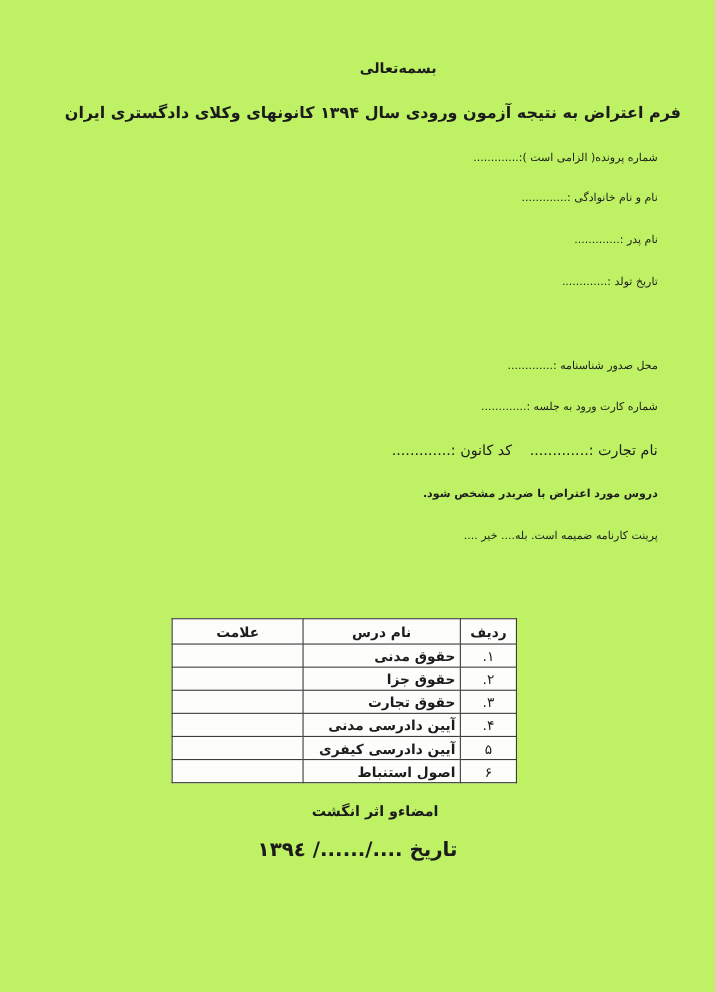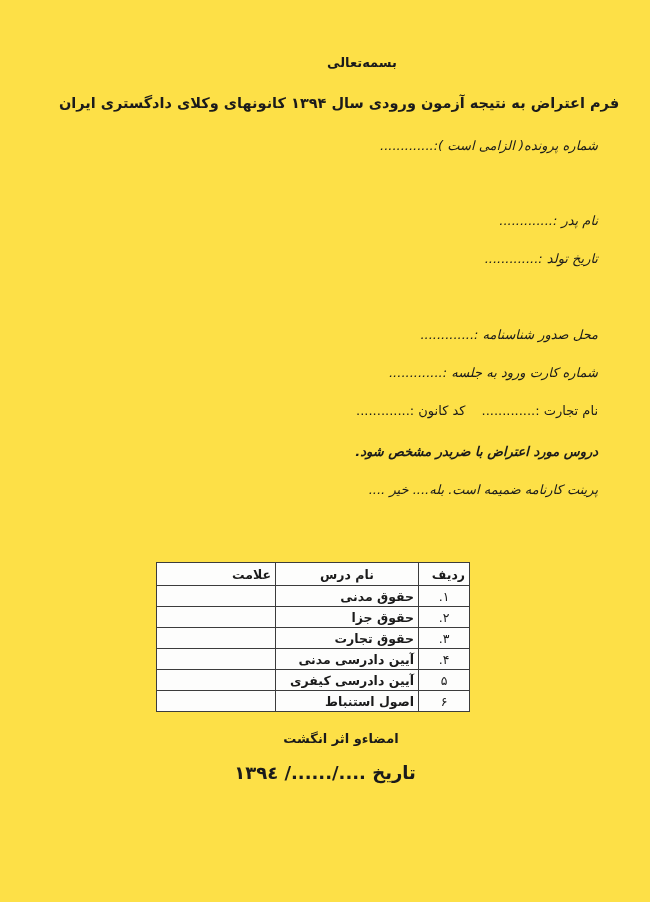--- a/index.html
+++ b/index.html
@@ -1,78 +1,79 @@
 <!DOCTYPE html>
 <html lang="fa" dir="rtl"><head>
 <meta charset="utf-8">
 <style>
   html,body { margin:0; padding:0; background:#ffffff; }
   .page {
     position:relative;
     width:650px; height:902px;
     margin:0 auto;
-    background:#fde047;
+    background:#bef264;
     font-family:"DejaVu Sans", sans-serif;
     direction:rtl;
     color:#1b1b1b;
     overflow:hidden;
   }
   .center-line {
     position:absolute; left:0; right:0;
     text-align:center;
   }
   .bismillah {
     top:55px; left:74px; right:0;
     font-size:13px; font-weight:bold;
   }
   .form-title {
     top:95px; left:28px; right:0;
     font-size:14.5px; font-weight:bold;
     letter-spacing:0.1px;
   }
   .field-line {
     position:absolute; right:52px;
-    font-size:13px; white-space:nowrap;font-style:italic;
+    font-size:10px; white-space:nowrap;
   }
   .kanoon-row {
     position:absolute; right:52px; top:403px;
     display:flex; flex-direction:row; gap:16px;
     font-size:13px; white-space:nowrap;
   }
   .note-bold { font-weight:bold; }
   .courses-table {
     position:absolute; top:562px; right:180px;
     border-collapse:collapse;
     direction:rtl;
     background:#fdfdfc;
   }
   .courses-table th, .courses-table td {
     border:1px solid #3c3c3c;
     padding:0 4px;
     font-size:12.5px;
   }
-  .courses-table th { height:22px; font-weight:bold; text-align:right; }
+  .courses-table th { height:22px; font-weight:bold; text-align:center; }
   .courses-table td { height:20px; }
   .col-no    { width:42px;  text-align:center; font-size:11px; }
   .col-course{ width:134px; font-weight:bold; padding-right:6px; }
   .col-mark  { width:110px; }
   .sig-line  { top:731px; font-size:13px; font-weight:bold;padding-left:32px; }
   .date-line { top:762px; font-size:18px; font-weight:bold; }
 </style>
 </head>
 <body>
 
 <div class="page">
 
   <div class="center-line bismillah">بسمه‌تعالی</div>
 
   <div class="center-line form-title">فرم اعتراض به نتیجه آزمون ورودی سال ۱۳۹۴ کانونهای وکلای دادگستری ایران</div>
 
   <div class="field-line" style="top:138px">شماره پرونده( الزامی است ):.............</div>
 
+  <div class="field-line" style="top:175px">نام و نام خانوادگی :.............</div>
 
   <div class="field-line" style="top:213px">نام پدر :.............</div>
 
   <div class="field-line" style="top:251px">تاریخ تولد :.............</div>
 
 
   <div class="field-line" style="top:327px">محل صدور شناسنامه :.............</div>
 
   <div class="field-line" style="top:365px">شماره کارت ورود به جلسه :.............</div>
 

